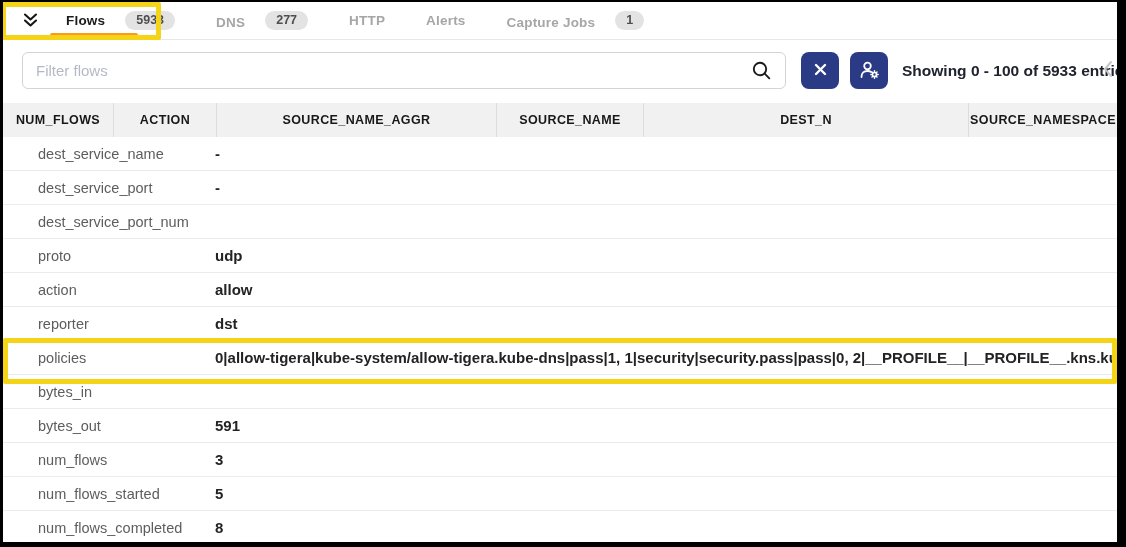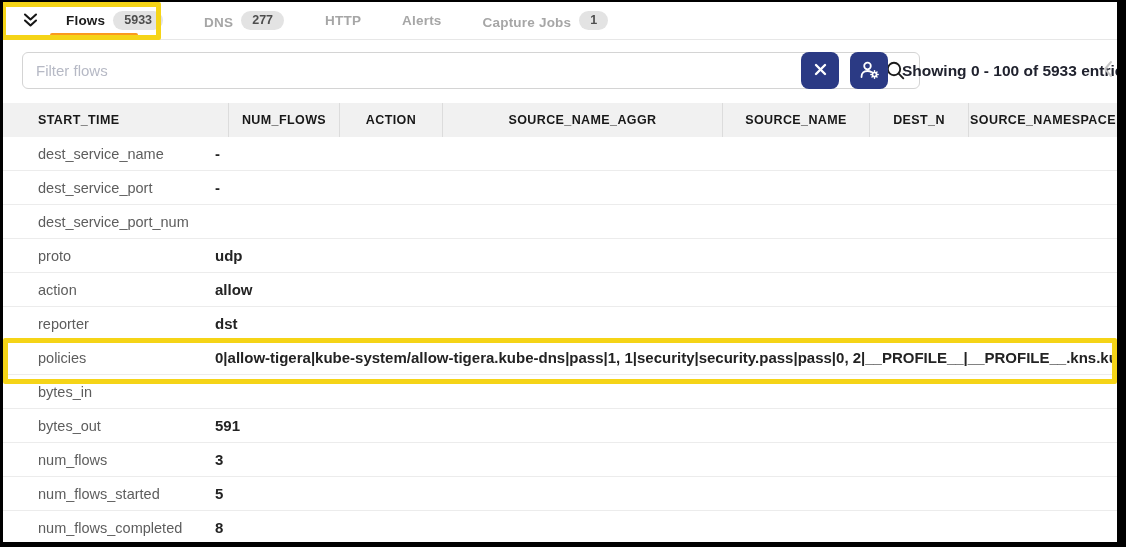--- a/index.html
+++ b/index.html
@@ -21,39 +21,39 @@
   
   .tabbar {
     position: absolute; left: 0; top: 0;
     width: 100%; height: 38px;
     border-bottom: 1px solid #e7e7e7;
     display: flex; align-items: center;
     padding-left: 19px;
     background: #fff;
   }
   .collapse-btn { display: flex; align-items: center; margin-right: 27px; cursor: pointer; }
-  .tab { display: inline-flex; align-items: center; gap: 8px; cursor: pointer; position: relative; }
+  .tab { display: inline-flex; align-items: center; gap: 20px; cursor: pointer; position: relative; }
   .tab-label { font-size: 13.5px; font-weight: 700; letter-spacing: .2px; }
   .tab.active .tab-label { color: #1b1b1b; }
   .tab.inactive .tab-label { color: #a6a6a6; }
   .badge {
     background: #e3e3e3; color: #4e4e4e;
     font-size: 12.5px; font-weight: 600;
     border-radius: 11px; padding: 2px 11px; line-height: 15px;
   }
   .tab + .tab { margin-left: 41px; align-items: flex-end; }
   .tab.first { margin-left: 0; }
   .active-underline {
     position: absolute; left: 47px; top: 31px;
     width: 88px; height: 4px; border-radius: 2px;
     z-index: 3;
   }
 
   
-  .filter-wrap { position: absolute; left: 19px; top: 50px; width: 898px; height: 37px; }
+  .filter-wrap { position: absolute; left: 19px; top: 50px; width: 764px; height: 37px; }
   .filter-input {
     width: 100%; height: 100%;
     border: 1px solid #d4d4d4; border-radius: 6px;
     padding: 0 40px 0 13px;
     font-size: 15px; color: #333;
     font-family: "Liberation Sans", "DejaVu Sans", sans-serif;
     outline: none;
   }
   .filter-input::placeholder { color: #b6b9c5; }
   .search-icon { position: absolute; right: 14px; top: 8px; }
@@ -205,21 +205,20 @@
 
   <div class="results-summary">Showing 0 - 100 of 5933 entries</div>
 
   <span class="page-prev">
     <svg width="14" height="20" viewBox="0 0 14 20" fill="none">
       <polyline points="10,3 4,10 10,17" stroke="#c7c7c7" stroke-width="2" fill="none" stroke-linecap="round" stroke-linejoin="round"></polyline>
     </svg>
   </span>
 
   <div class="thead" style="background: rgb(241, 241, 241);">
-    <div class="th c0">START_TIME</div>
     <div class="th c1">NUM_FLOWS</div>
     <div class="th c2">ACTION</div>
     <div class="th c3">SOURCE_NAME_AGGR</div>
     <div class="th c4">SOURCE_NAME</div>
     <div class="th c6">DEST_N</div>
     <div class="th c5">SOURCE_NAMESPACE</div>
   </div>
 
   <div class="details">
     <div class="drow">

